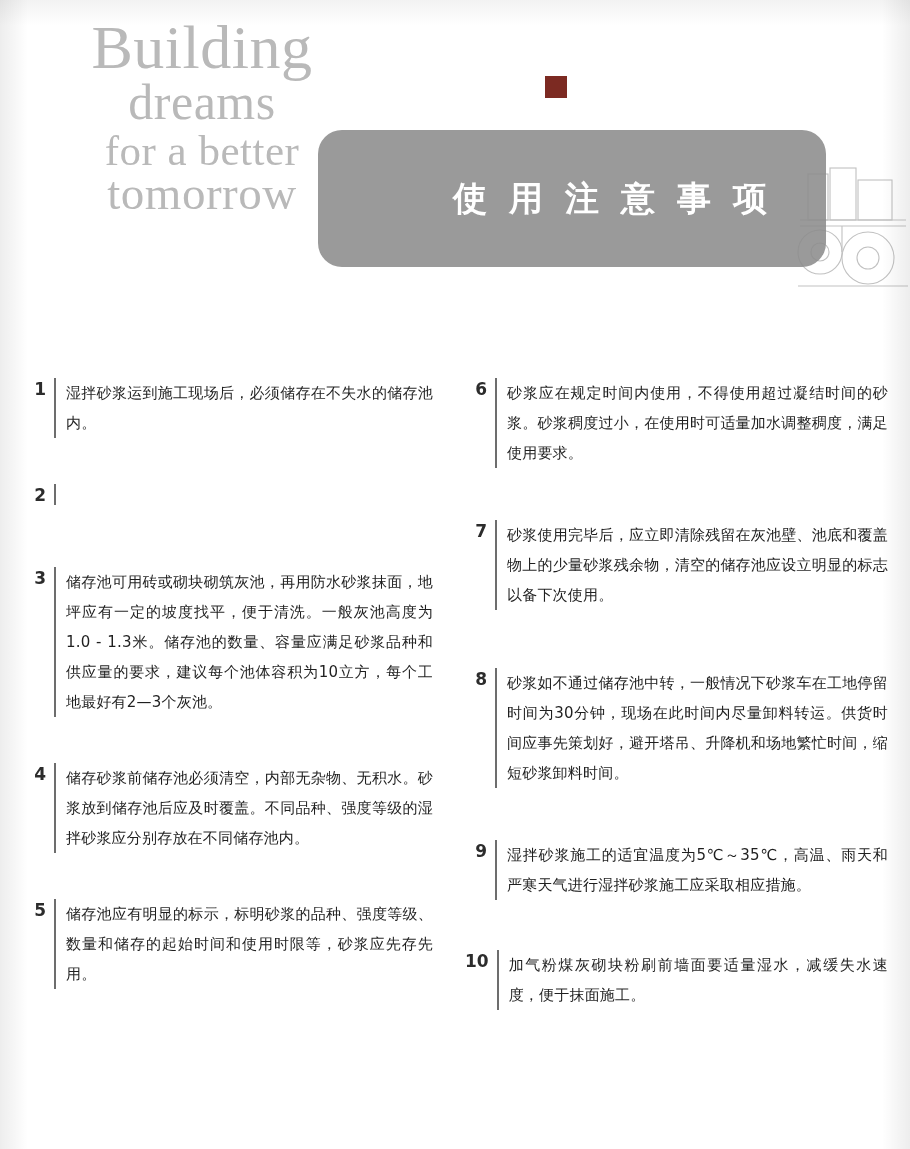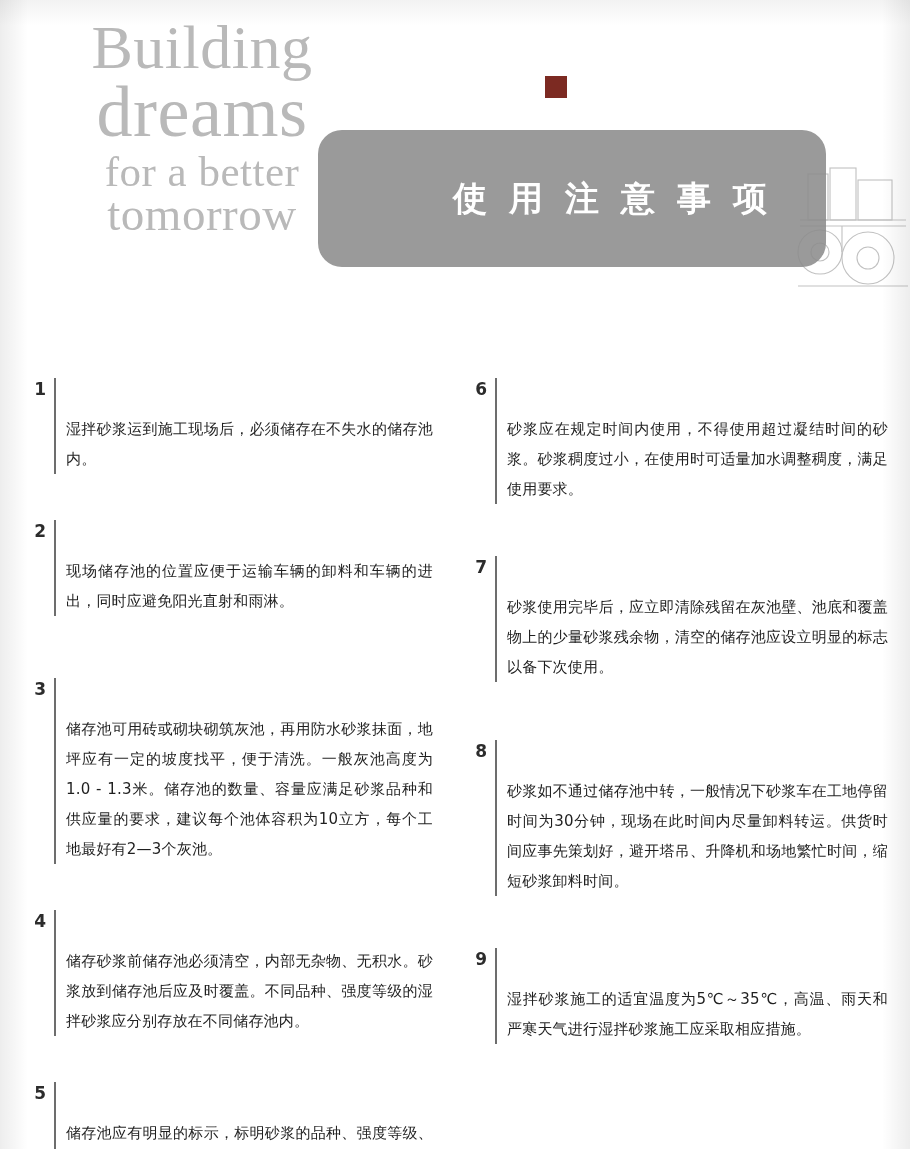--- a/index.html
+++ b/index.html
@@ -34,21 +34,21 @@
     position: absolute;
     left: 22px;
     top: 18px;
     width: 360px;
     font-family: "Liberation Serif", serif;
     color: #b9b9b9;
     line-height: 0.96;
     letter-spacing: 0.5px;
   }
   .slogan .l1 { font-size: 62px; display: block; }
-  .slogan .l2 { font-size: 72px; display: block; }
+  .slogan .l2 { font-size: 50px; display: block; }
   .slogan .l3 { font-size: 43px; display: block; margin-top: 4px; }
   .slogan .l4 { font-size: 47px; display: block; }
 
   .title-block {
     position: absolute;
     left: 318px;
     top: 62px;
     width: 508px;
   }
 
@@ -144,21 +144,20 @@
     margin-right: 10px;
   }
   .item .txt {
     flex: 1 1 auto;
     font-family: "DejaVu Sans", sans-serif;
     font-size: 15px;
     line-height: 30px;
     color: #1f1f1f;
     text-align: justify;
     letter-spacing: 0.2px;
-    margin-top: 36px;
   }
 
   
   .col.left .item:nth-child(1) { margin-bottom: 46px; }
   .col.left .item:nth-child(2) { margin-bottom: 62px; }
   .col.left .item:nth-child(3) { margin-bottom: 46px; }
   .col.left .item:nth-child(4) { margin-bottom: 46px; }
 
   .col.right .item:nth-child(1) { margin-bottom: 52px; }
   .col.right .item:nth-child(2) { margin-bottom: 58px; }
@@ -208,21 +207,20 @@
 
       <div class="item">
         <div class="num">1</div>
         <div class="bar"></div>
         <div class="txt">湿拌砂浆运到施工现场后，必须储存在不失水的储存池内。</div>
       </div>
 
       <div class="item">
         <div class="num">2</div>
         <div class="bar"></div>
-        <div class="txt">现场储存池的位置应便于运输车辆的卸料和车辆的进出，同时应避免阳光直射和雨淋。</div>
       </div>
 
       <div class="item">
         <div class="num">3</div>
         <div class="bar"></div>
         <div class="txt">储存池可用砖或砌块砌筑灰池，再用防水砂浆抹面，地坪应有一定的坡度找平，便于清洗。一般灰池高度为1.0 - 1.3米。储存池的数量、容量应满足砂浆品种和供应量的要求，建议每个池体容积为10立方，每个工地最好有2—3个灰池。</div>
       </div>
 
       <div class="item">
         <div class="num">4</div>
@@ -257,20 +255,25 @@
         <div class="bar"></div>
         <div class="txt">砂浆如不通过储存池中转，一般情况下砂浆车在工地停留时间为30分钟，现场在此时间内尽量卸料转运。供货时间应事先策划好，避开塔吊、升降机和场地繁忙时间，缩短砂浆卸料时间。</div>
       </div>
 
       <div class="item">
         <div class="num">9</div>
         <div class="bar"></div>
         <div class="txt">湿拌砂浆施工的适宜温度为5℃～35℃，高温、雨天和严寒天气进行湿拌砂浆施工应采取相应措施。</div>
       </div>
 
+      <div class="item">
+        <div class="num">10</div>
+        <div class="bar"></div>
+        <div class="txt">加气粉煤灰砌块粉刷前墙面要适量湿水，减缓失水速度，便于抹面施工。</div>
+      </div>
 
     </div>
 
   </div>
 
   <svg class="art" viewBox="0 0 120 140">
     <g fill="none" stroke="#8d8d8d" stroke-width="1.1">
       <rect x="18" y="14" width="20" height="46"></rect>
       <rect x="40" y="8" width="26" height="52"></rect>
       <rect x="68" y="20" width="34" height="40"></rect>

